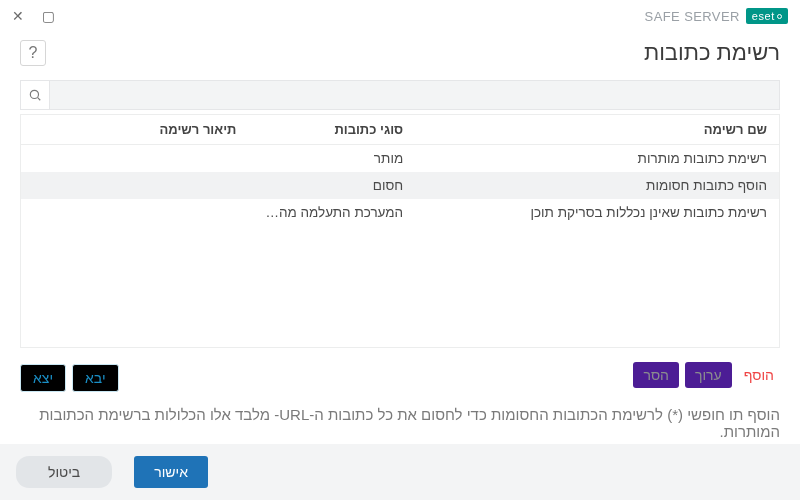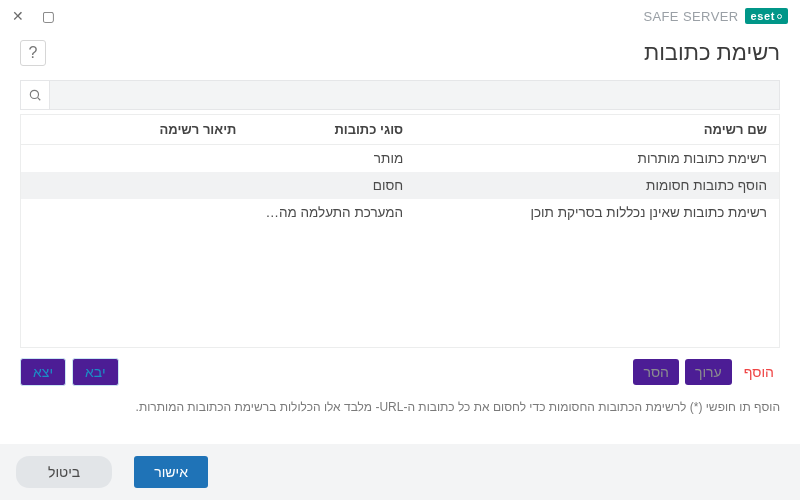--- a/index.html
+++ b/index.html
@@ -34,21 +34,21 @@
     display: flex;
     align-items: center;
     gap: 6px;
     font-size: 13px;
     letter-spacing: .4px;
     color: #9aa0a6;
   }
   .brand .badge {
     background: #009688;
     color: #fff;
-    font-weight: 700;
+    font-weight: 400;
     font-size: 11px;
     padding: 2px 6px;
     border-radius: 2px;
     letter-spacing: .6px;
     display: inline-flex;
     align-items: center;
     gap: 2px;
   }
   .brand .badge .dot {
     width: 5px; height: 5px;
@@ -173,28 +173,29 @@
   }
   .btn-flat-disabled {
     background: #4c1d95;
     border: none;
     color: #8b8d8f;
     padding: 4px 10px;
     border-radius: 3px;
     cursor: default;
   }
   .btn-out {
-    background: #4c1d95;
+    background: #000000;
     border: 1px solid #c9e7f3;
     color: #1a8fc6;
+    margin-top: 6px;
   }
 
   .hint {
     text-align: right;
-    font-size: 12px;
+    font-size: 15px;
     color: #7a7a7a;
     padding: 14px 20px 0 20px;
   }
 
   .footer {
     position: absolute;
     bottom: 0;
     left: 0; right: 0;
     height: 56px;
     background: #f3f4f5;

